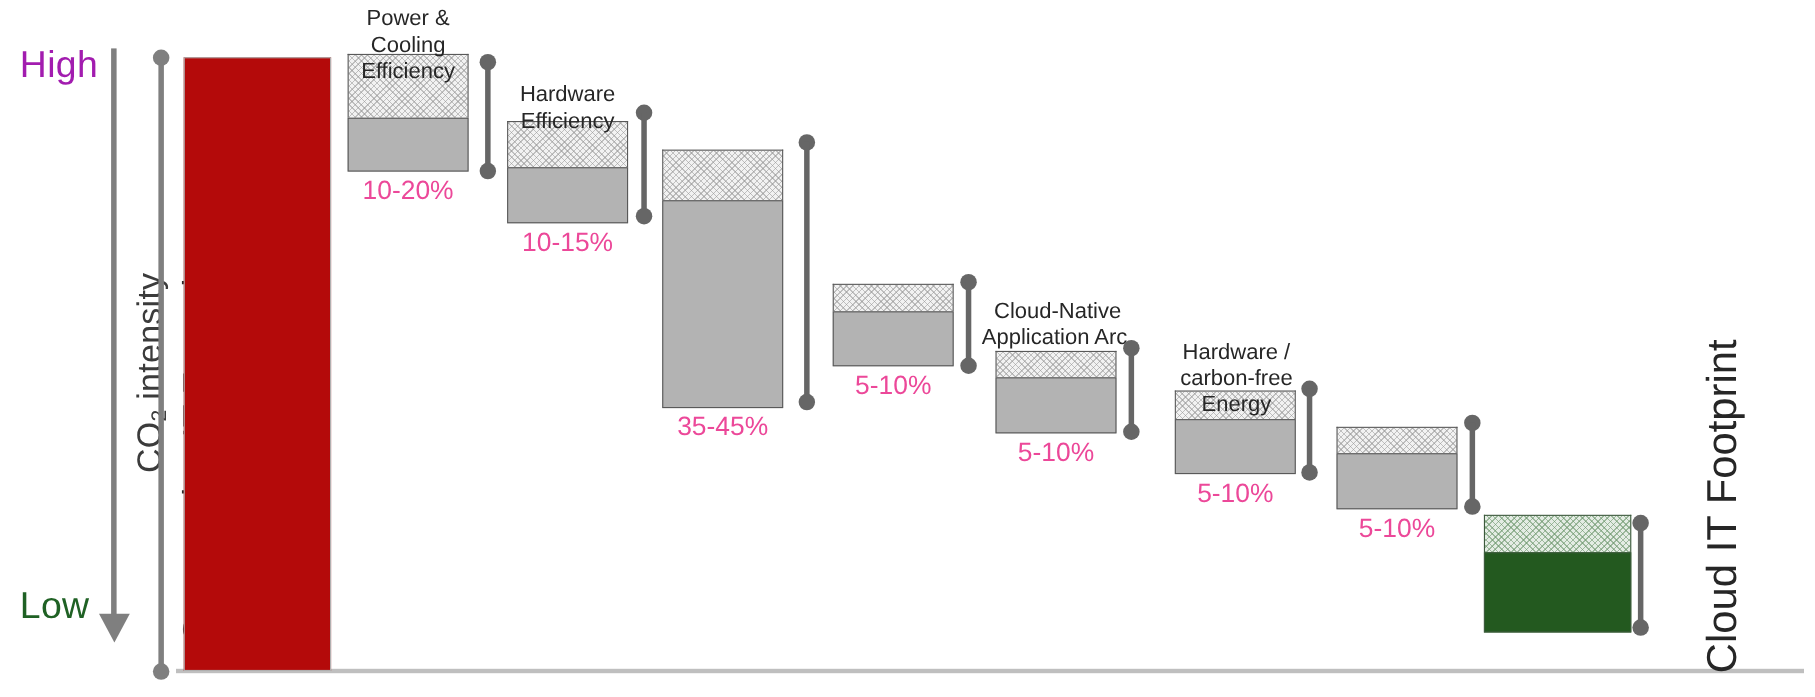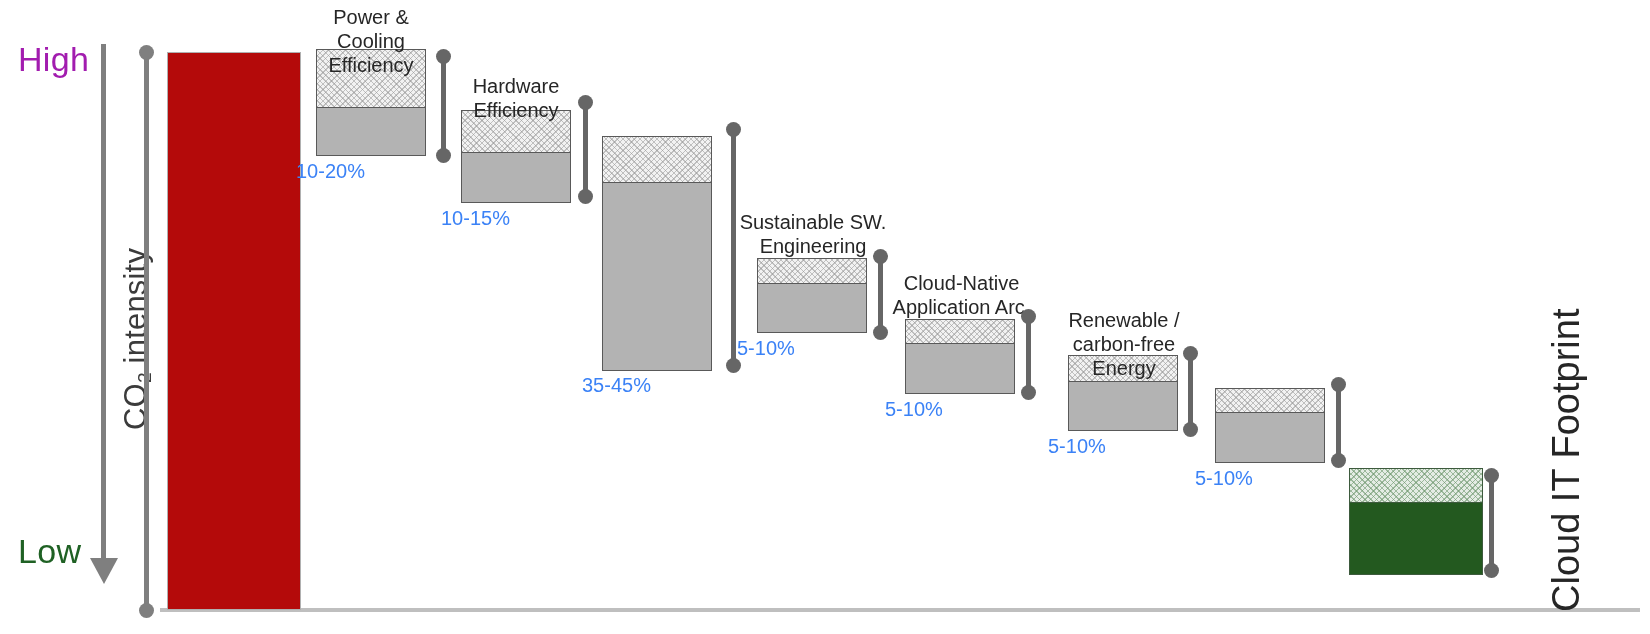--- a/index.html
+++ b/index.html
@@ -145,23 +145,23 @@
   .step-title {
     position: absolute;
     text-align: center;
     font-size: 20px;
     line-height: 24px;
     color: #262626;
     white-space: pre-line;
   }
   .step-value {
     position: absolute;
-    text-align: left;
-    font-size: 20px;
-    color: #3b82f6;
+    text-align: center;
+    font-size: 24px;
+    color: #ec4899;
     white-space: nowrap;
   }
 
   
   .dumbbell {
     position: absolute;
   }
   .dumbbell .stem {
     position: absolute;
     left: 5px;
@@ -226,37 +226,35 @@
   <div class="bar" style="left:602px; top:136px; width:110px; height:235px;">
     <div class="seg seg-hatch" style="top:0; height:46px;"></div>
     <div class="seg seg-solid" style="top:46px; height:189px;"></div>
   </div>
   <div class="step-value" style="left:582px; top:374px; width:150px;">35-45%</div>
 
   <div class="bar" style="left:757px; top:258px; width:110px; height:75px;">
     <div class="seg seg-hatch" style="top:0; height:25px;"></div>
     <div class="seg seg-solid" style="top:25px; height:50px;"></div>
   </div>
-  <div class="step-title" style="left:734px; top:210px; width:158px;">Sustainable SW.
-Engineering</div>
   <div class="step-value" style="left:737px; top:337px; width:150px;">5-10%</div>
 
   <div class="bar" style="left:905px; top:319px; width:110px; height:75px;">
     <div class="seg seg-hatch" style="top:0; height:24px;"></div>
     <div class="seg seg-solid" style="top:24px; height:51px;"></div>
   </div>
   <div class="step-title" style="left:884px; top:271px; width:155px;">Cloud-Native
 Application Arc.</div>
   <div class="step-value" style="left:885px; top:398px; width:150px;">5-10%</div>
 
   <div class="bar" style="left:1068px; top:355px; width:110px; height:76px;">
     <div class="seg seg-hatch" style="top:0; height:26px;"></div>
     <div class="seg seg-solid" style="top:26px; height:50px;"></div>
   </div>
-  <div class="step-title" style="left:1043px; top:308px; width:162px;">Renewable /
+  <div class="step-title" style="left:1043px; top:308px; width:162px;">Hardware /
 carbon-free Energy</div>
   <div class="step-value" style="left:1048px; top:435px; width:150px;">5-10%</div>
 
   <div class="bar" style="left:1215px; top:388px; width:110px; height:75px;">
     <div class="seg seg-hatch" style="top:0; height:24px;"></div>
     <div class="seg seg-solid" style="top:24px; height:51px;"></div>
   </div>
   <div class="step-value" style="left:1195px; top:467px; width:150px;">5-10%</div>
 
   <div class="bar" style="left:1349px; top:468px; width:134px; height:107px;">

